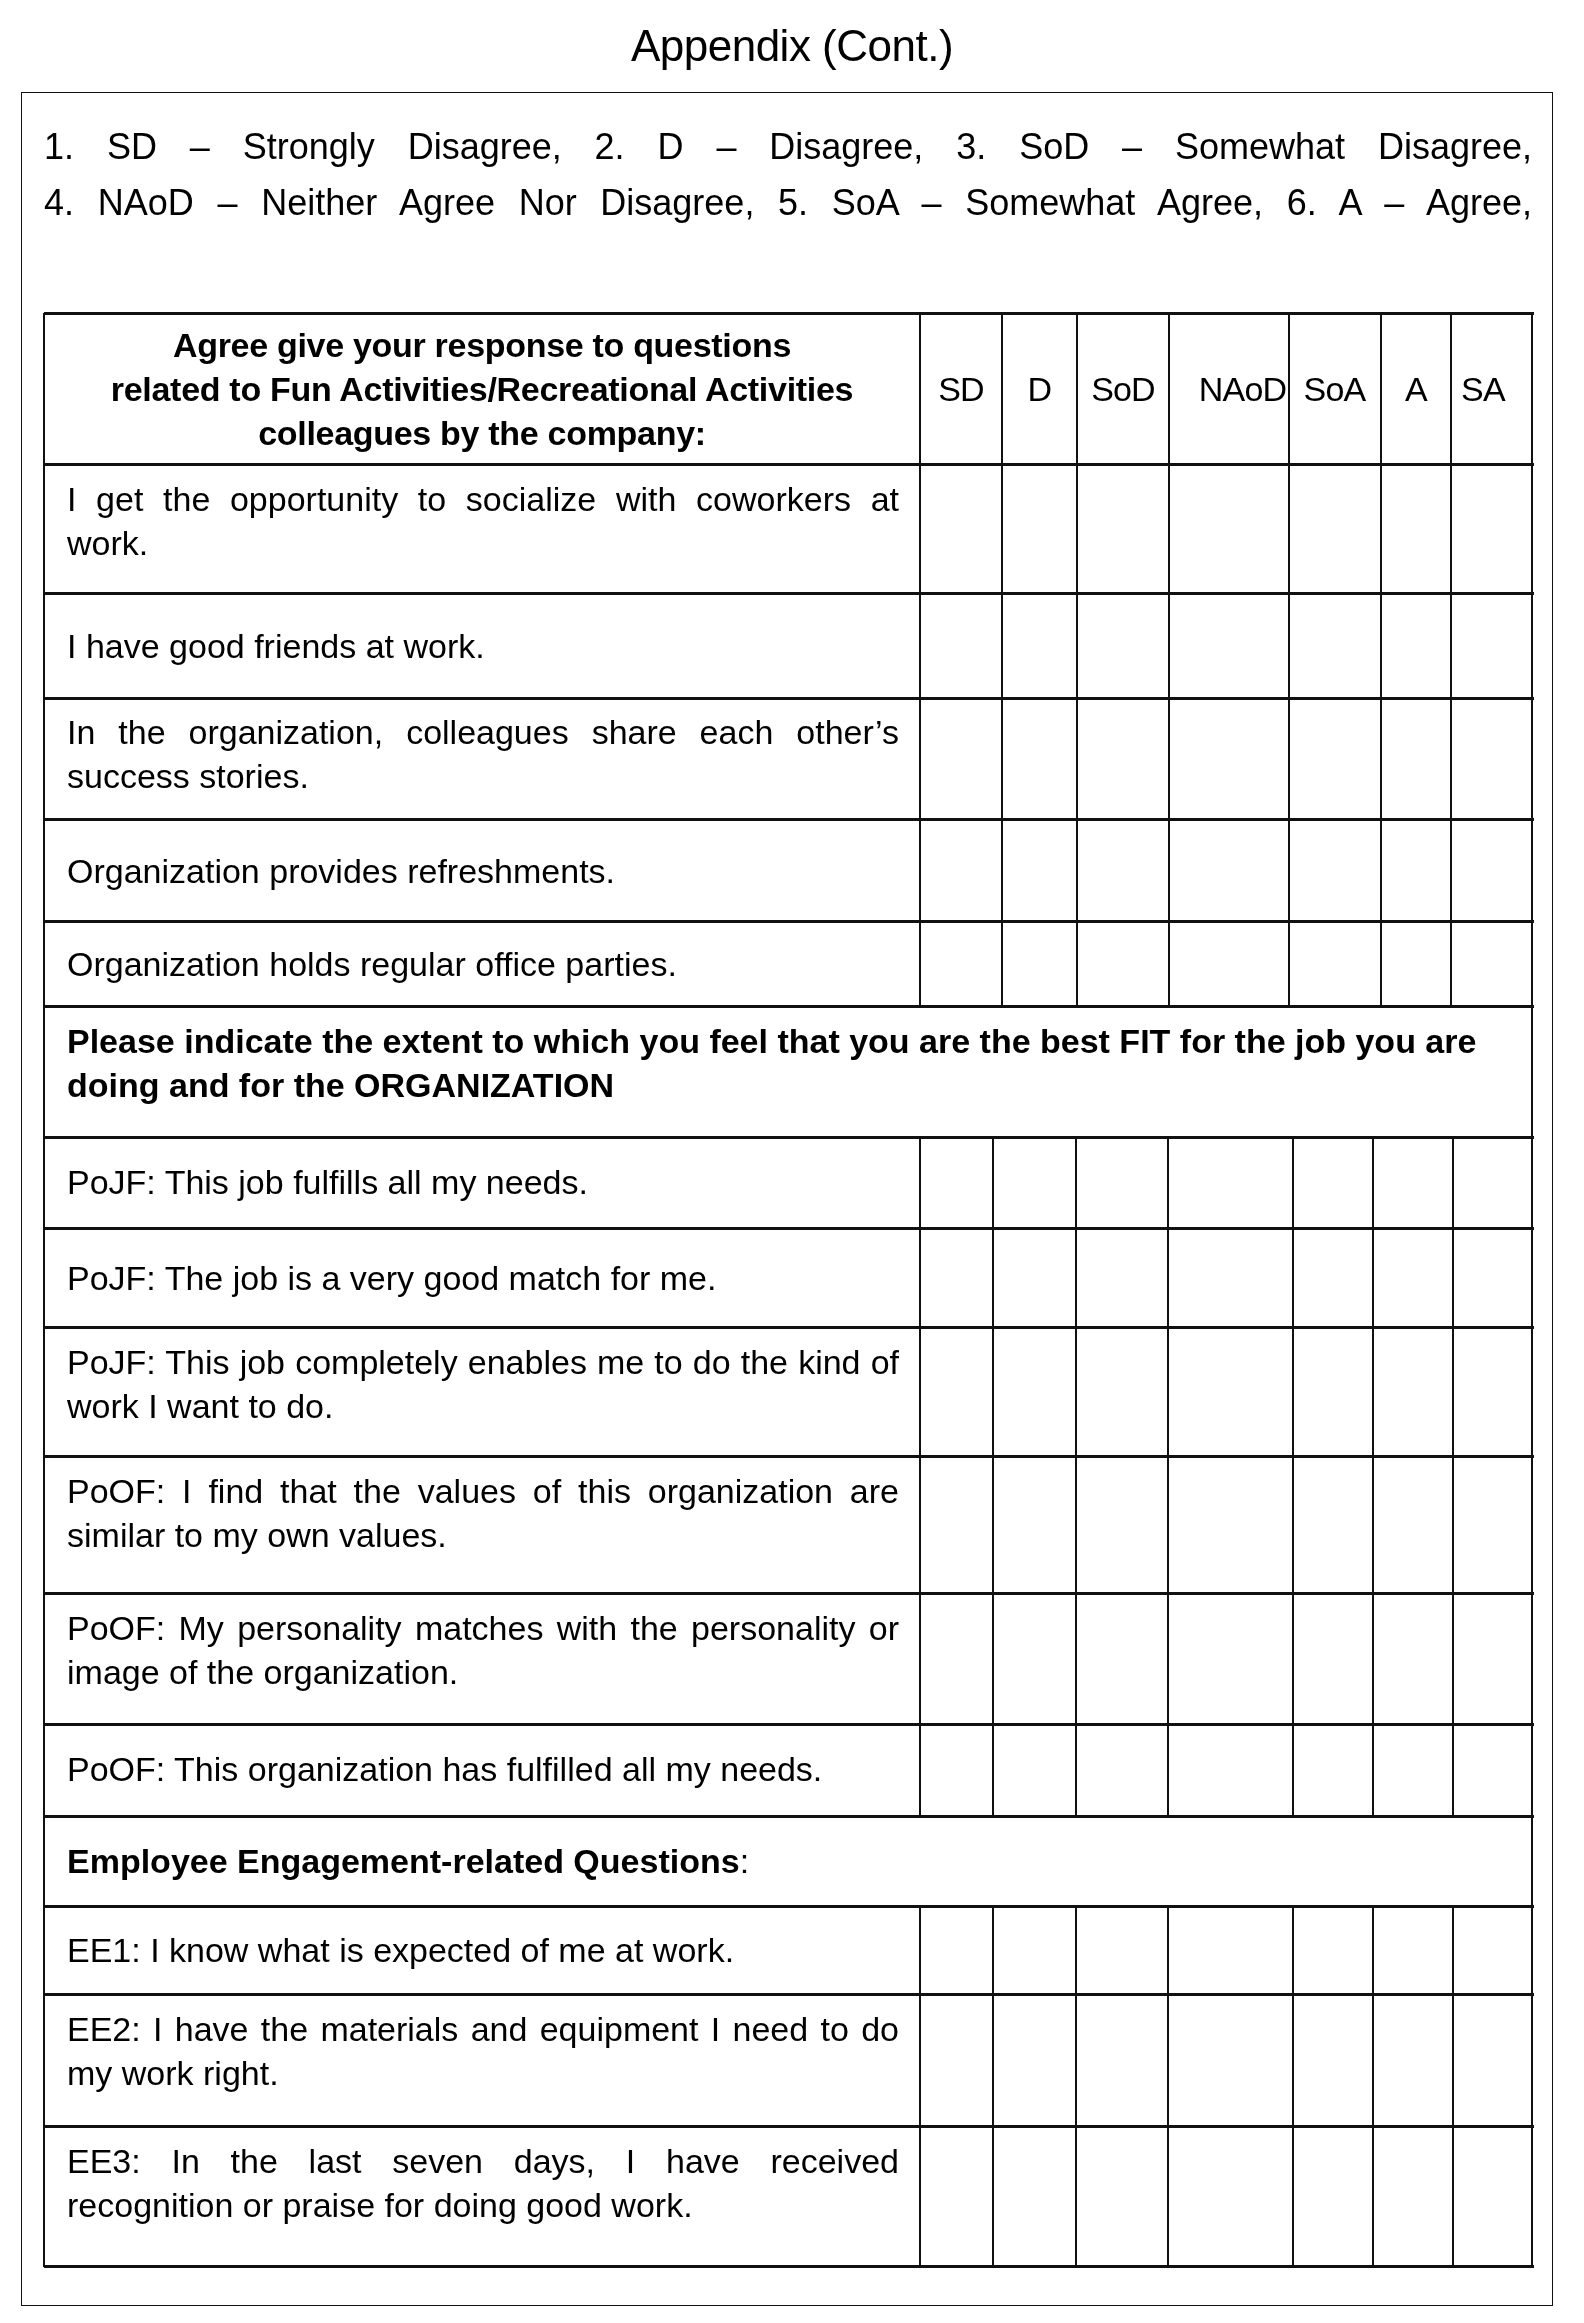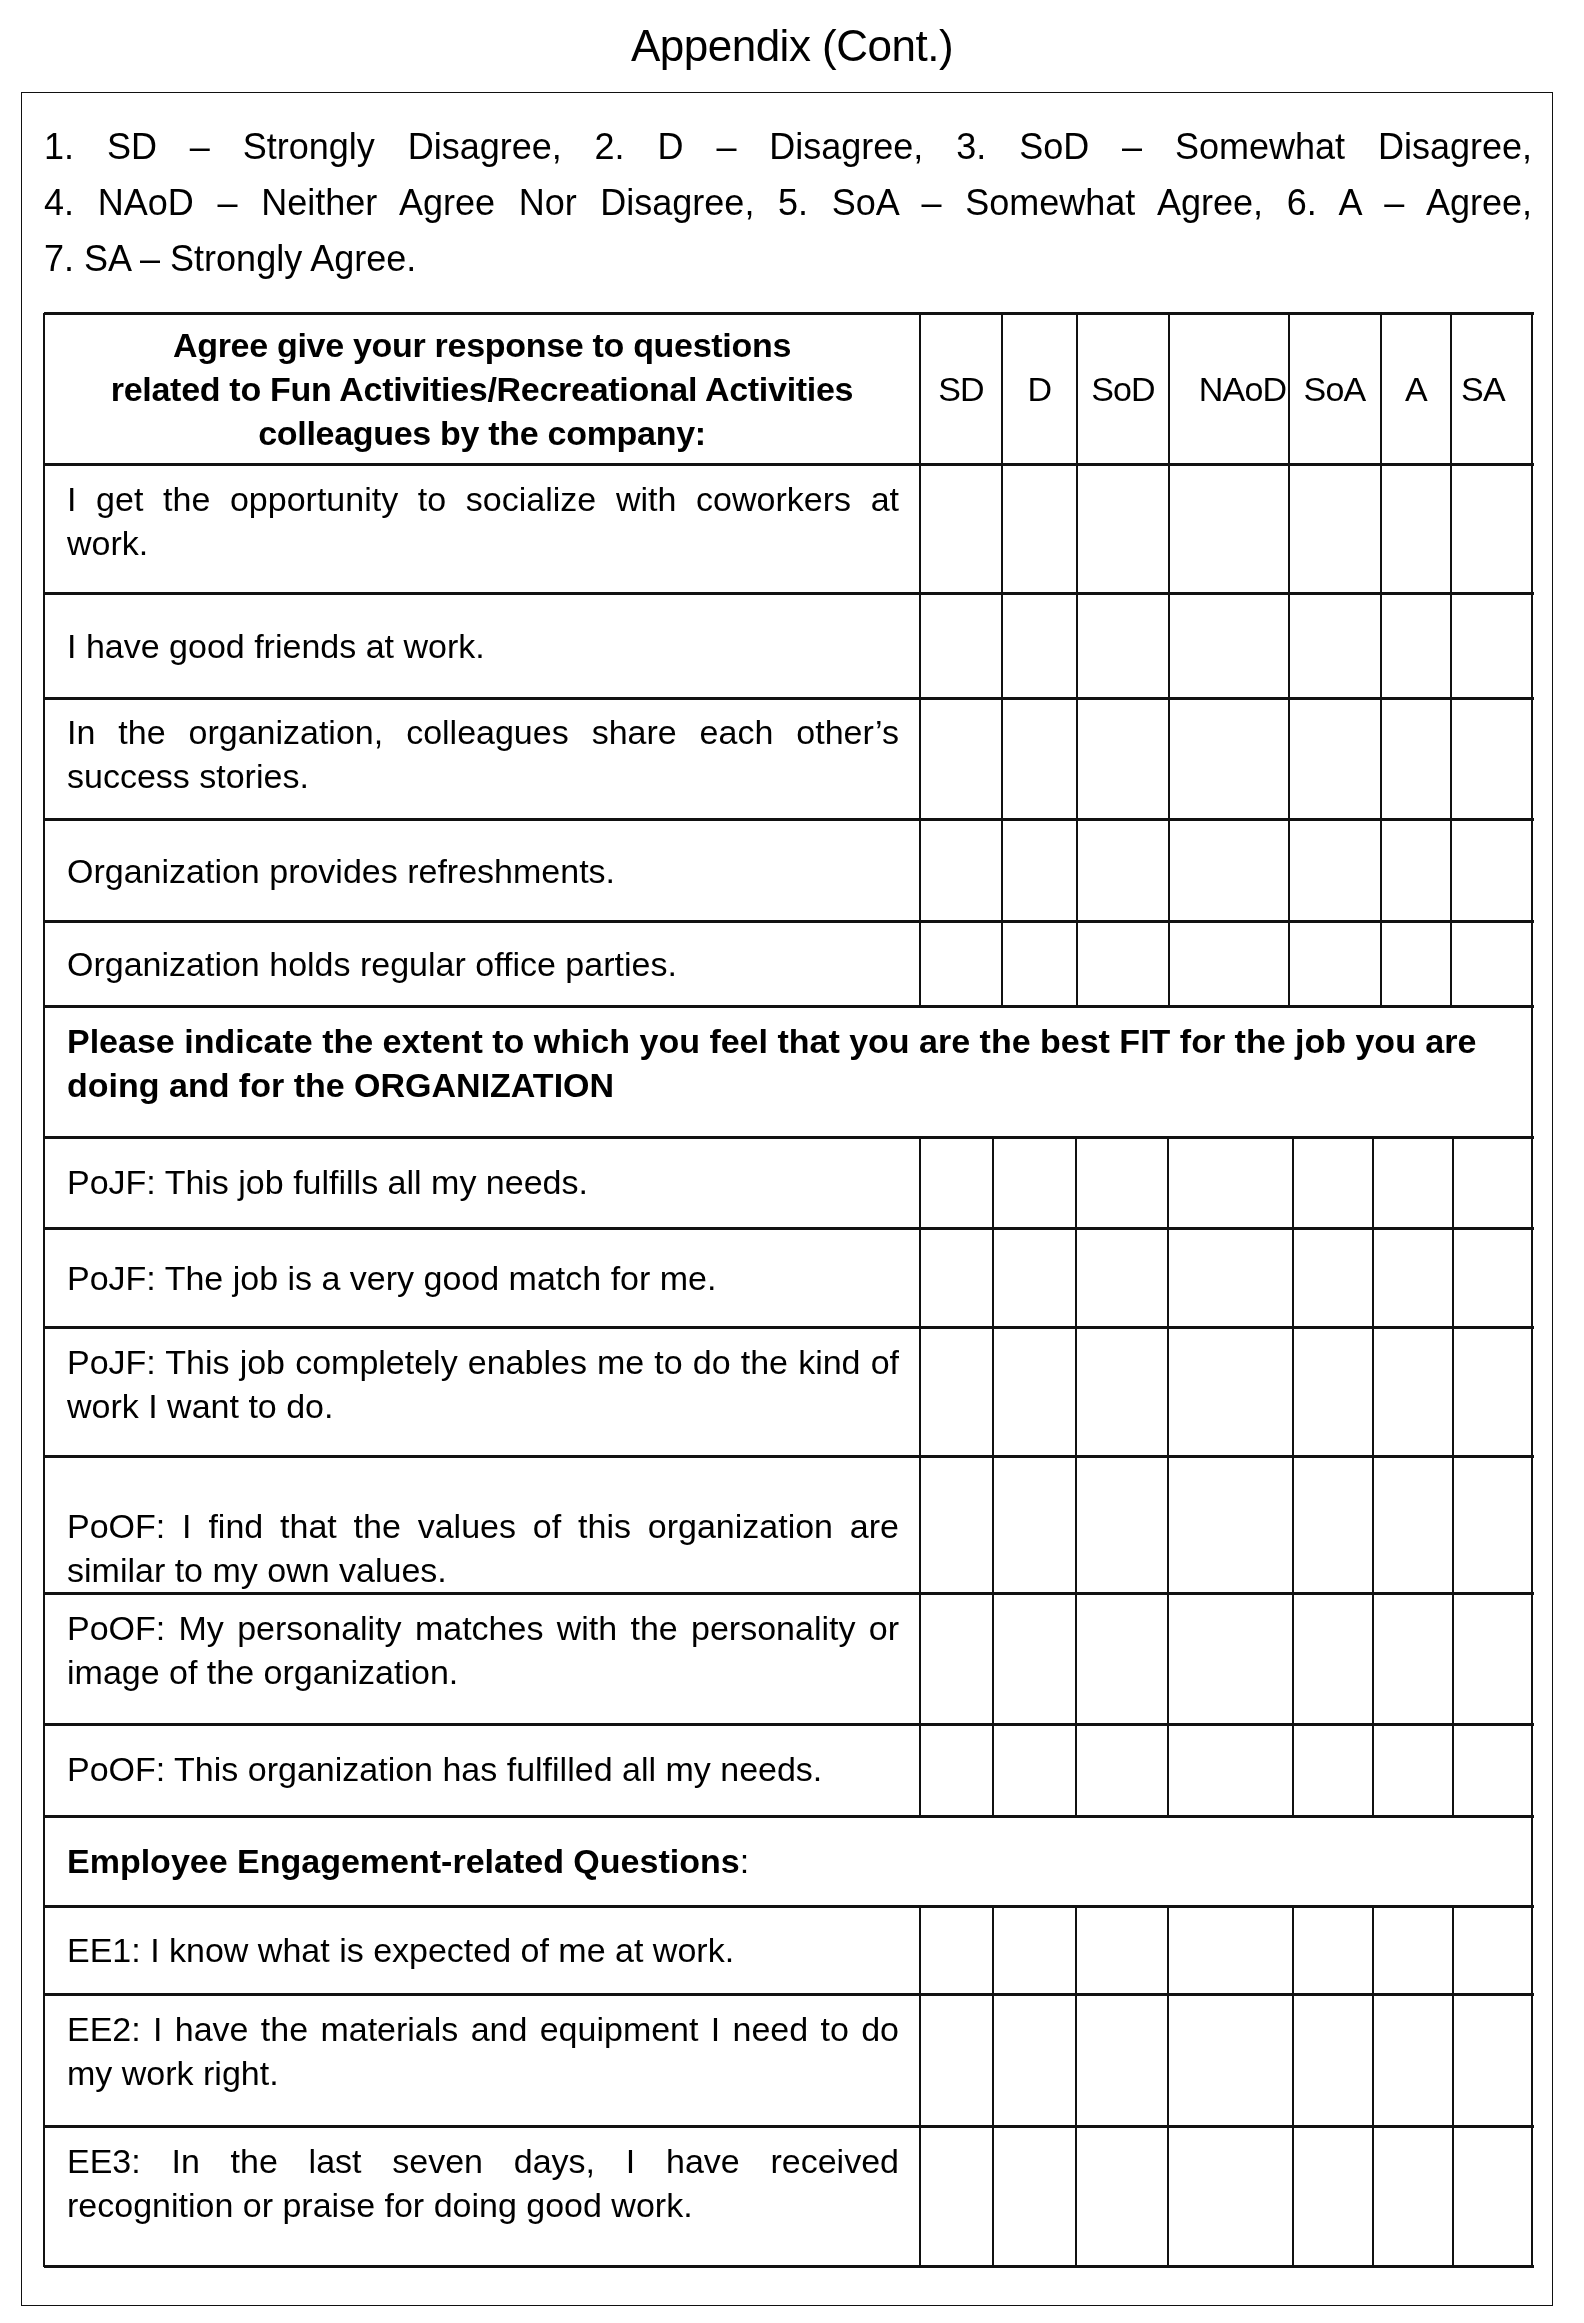--- a/index.html
+++ b/index.html
@@ -49,21 +49,20 @@
 </head>
 <body>
 
 <div class="title">Appendix (Cont.)</div>
 
 <div class="outer"></div>
 
 <div class="legend">
   <span class="line">1. SD – Strongly Disagree, 2. D – Disagree, 3. SoD – Somewhat Disagree,</span>
   <span class="line">4. NAoD – Neither Agree Nor Disagree, 5. SoA – Somewhat Agree, 6. A – Agree,</span>
-  <span class="line last">7. SA – Strongly Agree.</span>
 </div>
 
 <div id="survey">
     <div class="hline" style="left: 44px; top: 312px; width: 1490px;"></div>
     <div class="cell hdr" style="left: 44px; top: 313px; width: 876px; height: 151px;">
       <div>
         <div>Agree give your response to questions</div>
         <div>related to Fun Activities/Recreational Activities</div>
         <div>colleagues by the company:</div>
       </div>
@@ -235,21 +234,21 @@
     <div class="cell rating" style="left: 1453px; top: 1327px; width: 80px; height: 130px;"></div>
     <div class="vline" style="left: 919px; top: 1327px; height: 131px;"></div>
     <div class="vline" style="left: 992px; top: 1327px; height: 131px;"></div>
     <div class="vline" style="left: 1075px; top: 1327px; height: 131px;"></div>
     <div class="vline" style="left: 1167px; top: 1327px; height: 131px;"></div>
     <div class="vline" style="left: 1292px; top: 1327px; height: 131px;"></div>
     <div class="vline" style="left: 1372px; top: 1327px; height: 131px;"></div>
     <div class="vline" style="left: 1452px; top: 1327px; height: 131px;"></div>
     <div class="vline" style="left: 1531px; top: 1327px; height: 131px;"></div>
     <div class="hline" style="left: 44px; top: 1455px; width: 1490px;"></div>
-    <div class="cell qtext" style="left: 44px; top: 1456px; width: 876px; height: 136px; align-items: flex-end;">
+    <div class="cell qtext" style="left: 44px; top: 1456px; width: 876px; height: 136px;">
       <span>PoOF: I find that the values of this organization are similar to my own values.</span>
     </div>
     <div class="cell rating" style="left: 920px; top: 1456px; width: 73px; height: 136px;"></div>
     <div class="cell rating" style="left: 993px; top: 1456px; width: 83px; height: 136px;"></div>
     <div class="cell rating" style="left: 1076px; top: 1456px; width: 92px; height: 136px;"></div>
     <div class="cell rating" style="left: 1168px; top: 1456px; width: 125px; height: 136px;"></div>
     <div class="cell rating" style="left: 1293px; top: 1456px; width: 80px; height: 136px;"></div>
     <div class="cell rating" style="left: 1373px; top: 1456px; width: 80px; height: 136px;"></div>
     <div class="cell rating" style="left: 1453px; top: 1456px; width: 80px; height: 136px;"></div>
     <div class="vline" style="left: 919px; top: 1456px; height: 137px;"></div>

